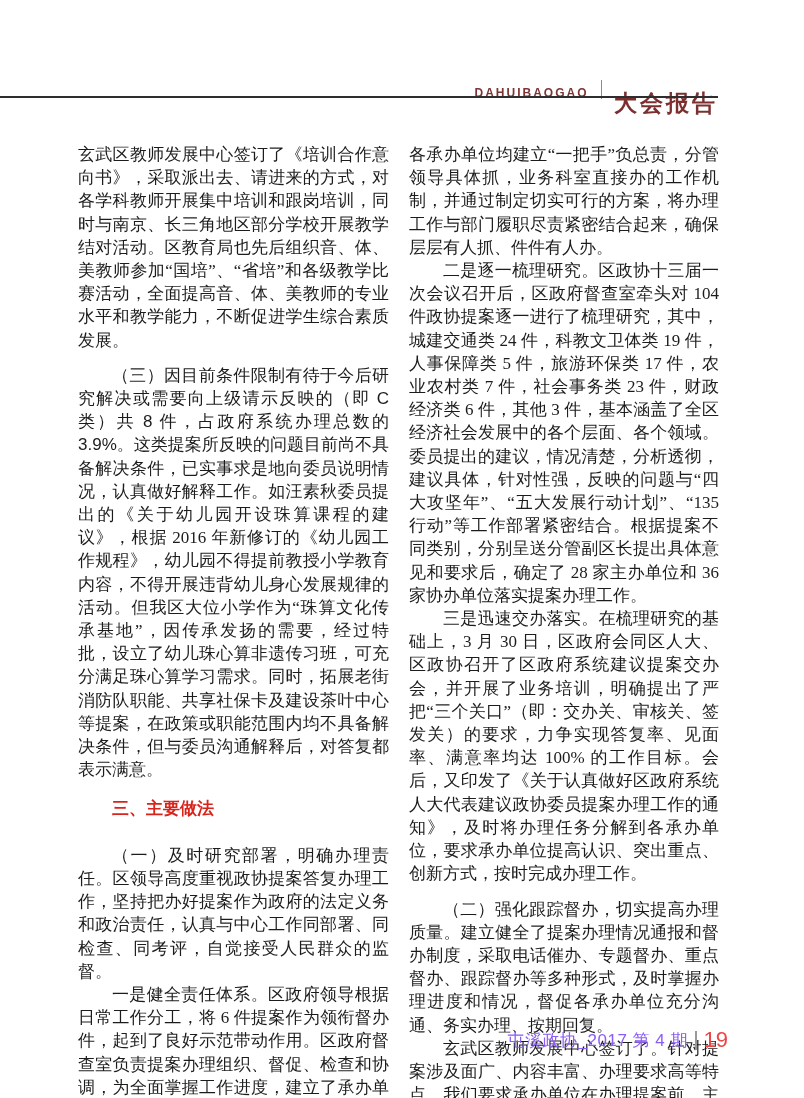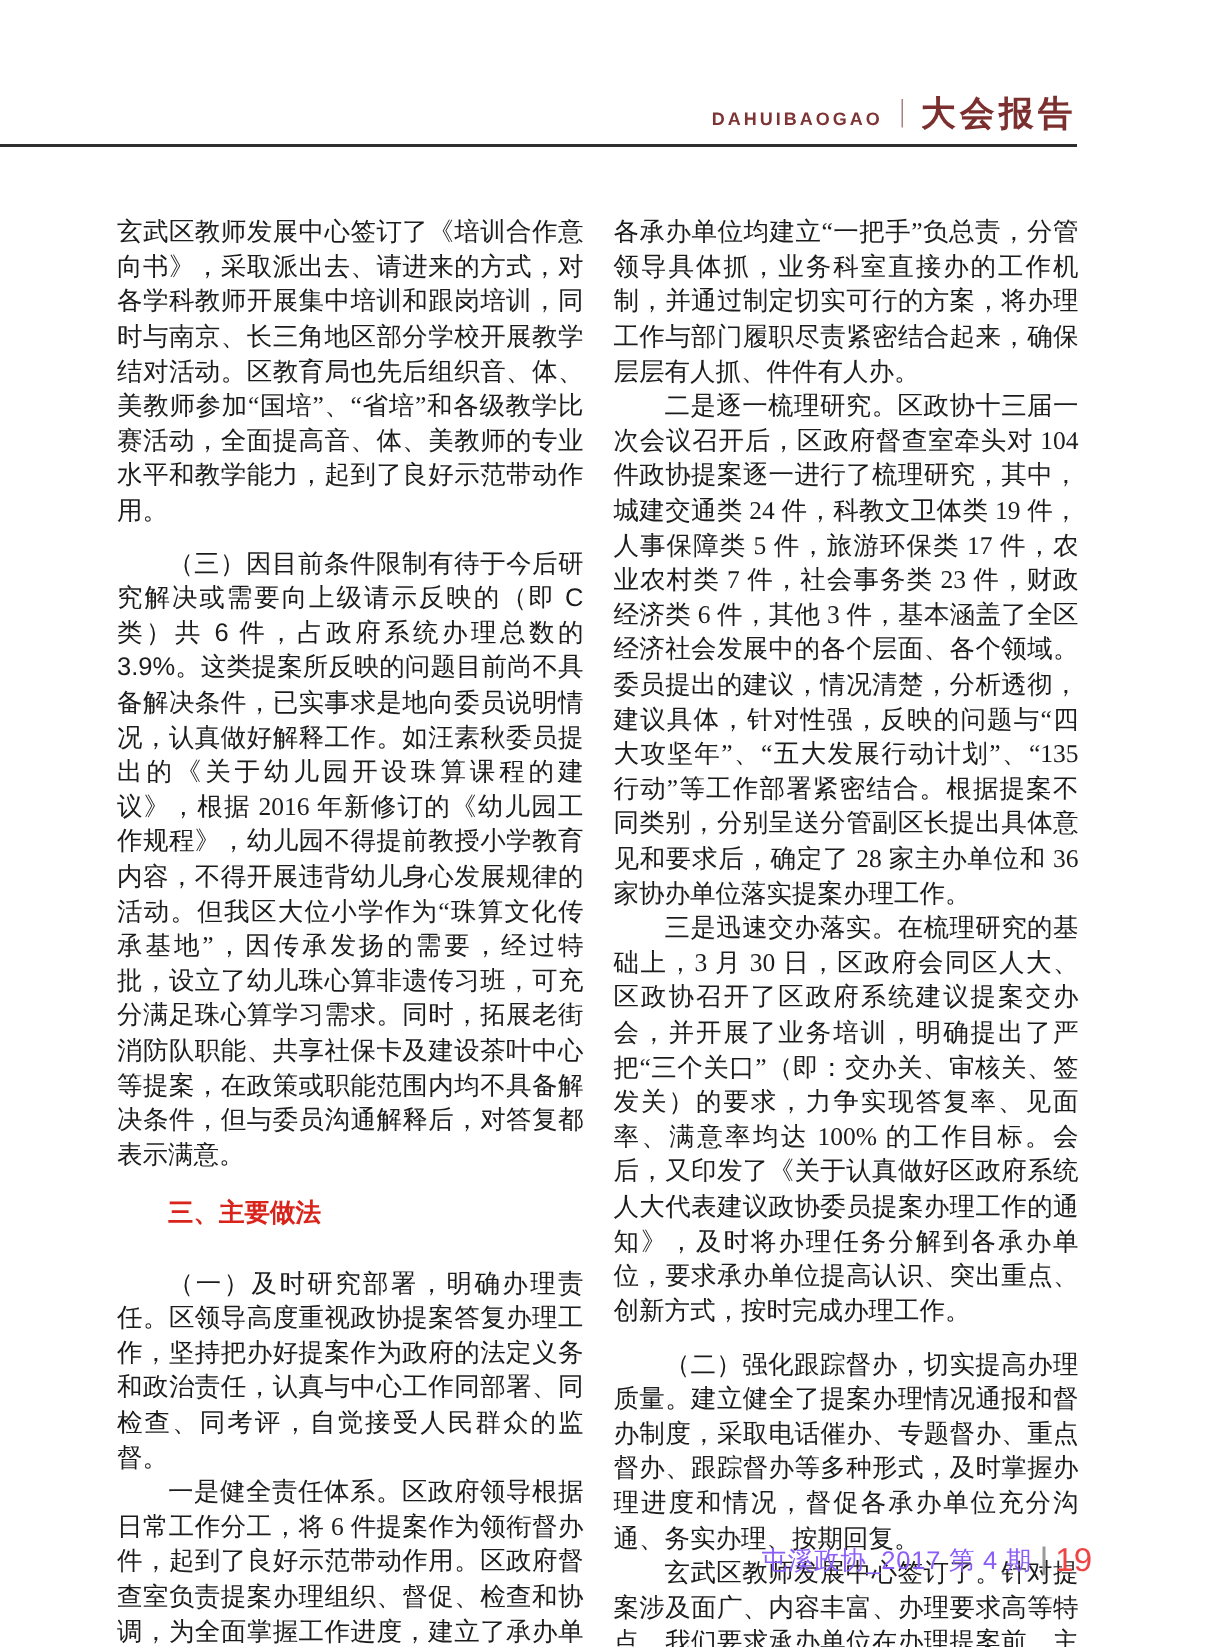--- a/index.html
+++ b/index.html
@@ -29,20 +29,21 @@
   .header-divider {
     width: 1.5px; height: 19px;
     background: #aa8080;
   }
   .header-title {
     font-family: "Liberation Serif", serif;
     font-weight: 700;
     font-size: 23px;
     letter-spacing: 3px;
     color: #7b2f2f;
+    margin-top: 28px;
   }
   .header-rule {
     position: absolute;
     top: 96px; left: 0;
     width: 718px; height: 2px;
     background: #2e2e2e;
   }
   .article-columns {
     position: absolute;
     top: 143px; left: 78px;
@@ -102,22 +103,22 @@
 
 <div class="page-header">
   <span class="header-latin">DAHUIBAOGAO</span>
   <span class="header-divider"></span>
   <span class="header-title">大会报告</span>
 </div>
 <div class="header-rule"></div>
 
 <div class="article-columns">
   <div class="col col-left" id="col-left">
-      <p class="flow">玄武区教师发展中心签订了《培训合作意向书》，采取派出去、请进来的方式，对各学科教师开展集中培训和跟岗培训，同时与南京、长三角地区部分学校开展教学结对活动。区教育局也先后组织音、体、美教师参加“国培”、“省培”和各级教学比赛活动，全面提高音、体、美教师的专业水平和教学能力，起到了良好示范带动作用。</p>
-      <p class="para sp"><b class="hei">（三）因目前条件限制有待于今后研究解决或需要向上级请示反映的（即 C 类）共 6 件，占政府系统办理总数的 3.9%。</b>这类提案所反映的问题目前尚不具备解决条件，已实事求是地向委员说明情况，认真做好解释工作。如<b class="hei">汪素秋</b>委员提出的《关于幼儿园开设珠算课程的建议》，根据 2016 年新修订的《幼儿园工作规程》，幼儿园不得提前教授小学教育内容，不得开展违背幼儿身心发展规律的活动。但我区大位小学作为“珠算文化传承基地”，因传承发扬的需要，经过特批，设立了幼儿珠心算非遗传习班，可充分满足珠心算学习需求。同时，拓展老街消防队职能、共享社保卡及建设茶叶中心等提案，在政策或职能范围内均不具备解决条件，但与委员沟通解释后，对答复都表示满意。</p>
+      <p class="flow">玄武区教师发展中心签订了《培训合作意向书》，采取派出去、请进来的方式，对各学科教师开展集中培训和跟岗培训，同时与南京、长三角地区部分学校开展教学结对活动。区教育局也先后组织音、体、美教师参加“国培”、“省培”和各级教学比赛活动，全面提高音、体、美教师的专业水平和教学能力，不断促进学生综合素质发展。</p>
+      <p class="para sp"><b class="hei">（三）因目前条件限制有待于今后研究解决或需要向上级请示反映的（即 C 类）共 8 件，占政府系统办理总数的 3.9%。</b>这类提案所反映的问题目前尚不具备解决条件，已实事求是地向委员说明情况，认真做好解释工作。如<b class="hei">汪素秋</b>委员提出的《关于幼儿园开设珠算课程的建议》，根据 2016 年新修订的《幼儿园工作规程》，幼儿园不得提前教授小学教育内容，不得开展违背幼儿身心发展规律的活动。但我区大位小学作为“珠算文化传承基地”，因传承发扬的需要，经过特批，设立了幼儿珠心算非遗传习班，可充分满足珠心算学习需求。同时，拓展老街消防队职能、共享社保卡及建设茶叶中心等提案，在政策或职能范围内均不具备解决条件，但与委员沟通解释后，对答复都表示满意。</p>
       <p class="heading">三、主要做法</p>
       <p class="para"><b class="hei">（一）及时研究部署，明确办理责任。</b>区领导高度重视政协提案答复办理工作，坚持把办好提案作为政府的法定义务和政治责任，认真与中心工作同部署、同检查、同考评，自觉接受人民群众的监督。</p>
       <p class="para"><b class="hei">一是健全责任体系。</b>区政府领导根据日常工作分工，将 6 件提案作为领衔督办件，起到了良好示范带动作用。区政府督查室负责提案办理组织、督促、检查和协调，为全面掌握工作进度，建立了承办单位分管领导和经办人联络制度，通过 QQ 群、电子平台、电话等方式及时掌握和协调办理过程中出现的新情况、新问题，确保提高末端实效。</p>
     </div>
   <div class="col col-right" id="col-right">
       <p class="flow">各承办单位均建立“一把手”负总责，分管领导具体抓，业务科室直接办的工作机制，并通过制定切实可行的方案，将办理工作与部门履职尽责紧密结合起来，确保层层有人抓、件件有人办。</p>
       <p class="para"><b class="hei">二是逐一梳理研究。</b>区政协十三届一次会议召开后，区政府督查室牵头对 104 件政协提案逐一进行了梳理研究，其中，城建交通类 24 件，科教文卫体类 19 件，人事保障类 5 件，旅游环保类 17 件，农业农村类 7 件，社会事务类 23 件，财政经济类 6 件，其他 3 件，基本涵盖了全区经济社会发展中的各个层面、各个领域。委员提出的建议，情况清楚，分析透彻，建议具体，针对性强，反映的问题与“四大攻坚年”、“五大发展行动计划”、“135 行动”等工作部署紧密结合。根据提案不同类别，分别呈送分管副区长提出具体意见和要求后，确定了 28 家主办单位和 36 家协办单位落实提案办理工作。</p>
       <p class="para"><b class="hei">三是迅速交办落实。</b>在梳理研究的基础上，3 月 30 日，区政府会同区人大、区政协召开了区政府系统建议提案交办会，并开展了业务培训，明确提出了严把“三个关口”（即：交办关、审核关、签发关）的要求，力争实现答复率、见面率、满意率均达 100% 的工作目标。会后，又印发了《关于认真做好区政府系统人大代表建议政协委员提案办理工作的通知》，及时将办理任务分解到各承办单位，要求承办单位提高认识、突出重点、创新方式，按时完成办理工作。</p>
       <p class="para sp"><b class="hei">（二）强化跟踪督办，切实提高办理质量。</b>建立健全了提案办理情况通报和督办制度，采取电话催办、专题督办、重点督办、跟踪督办等多种形式，及时掌握办理进度和情况，督促各承办单位充分沟通、务实办理、按期回复。</p>
       <p class="para"><b class="hei">玄武区教师发展中心签订了。</b>针对提案涉及面广、内容丰富、办理要求高等特点，我们要求承办单位在办理提案前，主动与政协委员面对面进行交流沟通，了解委员所提建议的意图，以切实增强提案办理的针对性和实效性。如区城</p>

